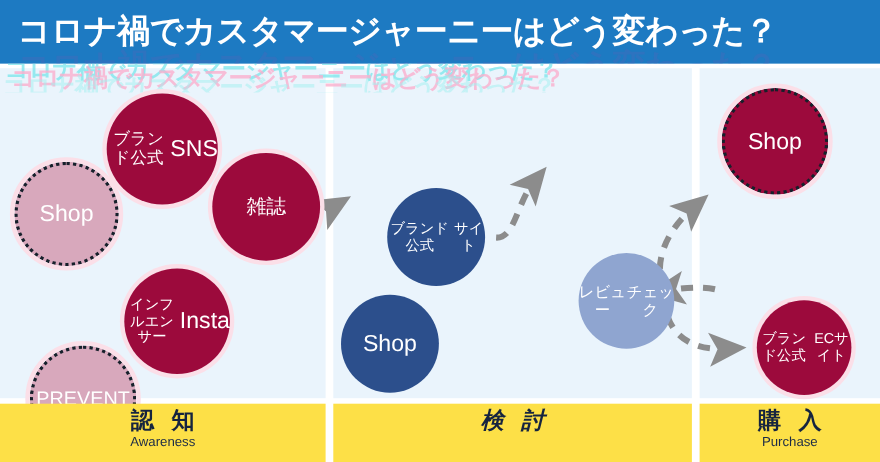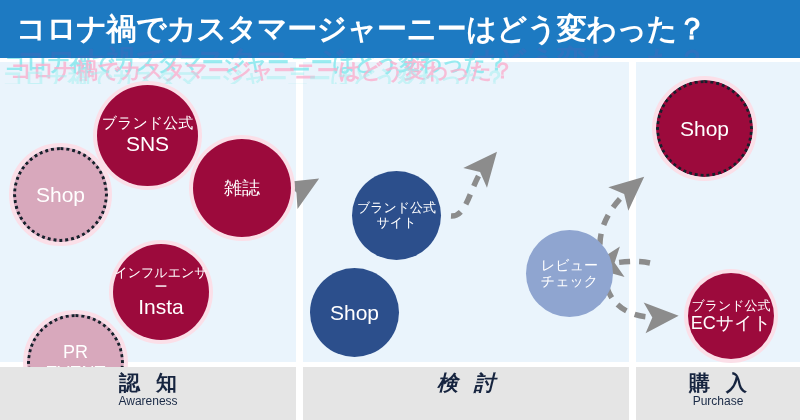--- a/index.html
+++ b/index.html
@@ -63,21 +63,21 @@
   .panel {
     position: absolute;
     top: 4px;
     height: 300px;
     background: #eaf4fc;
   }
   .labelband {
     position: absolute;
     top: 309px;
     height: 53px;
-    background: #e5e5e5;
+    background: #fde047;
     text-align: center;
   }
   .labelband .ja {
     position: absolute;
     left: 0; right: 0;
     top: 4px;
     color: #16243f;
     font-size: 21px;
     font-weight: bold;
     letter-spacing: 5px;
@@ -98,21 +98,21 @@
   
   #panel-awareness, #label-awareness     { left: 0px;   width: 296px; }
   #panel-consideration, #label-consideration { left: 303px; width: 326px; font-style: italic; }
   #panel-purchase, #label-purchase       { left: 636px; width: 164px; }
 
   
   .node {
     position: absolute;
     border-radius: 50%;
     display: flex;
-    flex-direction: column;
+    flex-direction: row;
     align-items: center;
     justify-content: center;
     text-align: center;
     color: #ffffff;
     box-sizing: border-box;
     line-height: 1.12;
   }
   .node .l1 { display: block; }
   .node .l2 { display: block; }
   .node .l3 { display: block; }
@@ -237,21 +237,21 @@
       <span class="l1">レビュー</span>
       <span class="l2">チェック</span>
     </div>
 
     <div class="node crimson dotted" style="left:656px; top:22px; width:97px; height:97px; font-size:21px;">
       <span class="l1">Shop</span>
     </div>
 
     <div class="node crimson glowpink" style="left:688px; top:215px; width:86px; height:86px; font-size:13px;">
       <span class="l1">ブランド公式</span>
-      <span class="l2" style="font-size:18px;">ECサイト</span>
+      <span class="l2" style="font-size:13px;">ECサイト</span>
     </div>
 
     <div class="labelband" id="label-awareness">
       <div class="ja">認 知</div>
       <div class="en">Awareness</div>
     </div>
 
     <div class="labelband" id="label-consideration">
       <div class="ja">検 討</div>
     </div>

